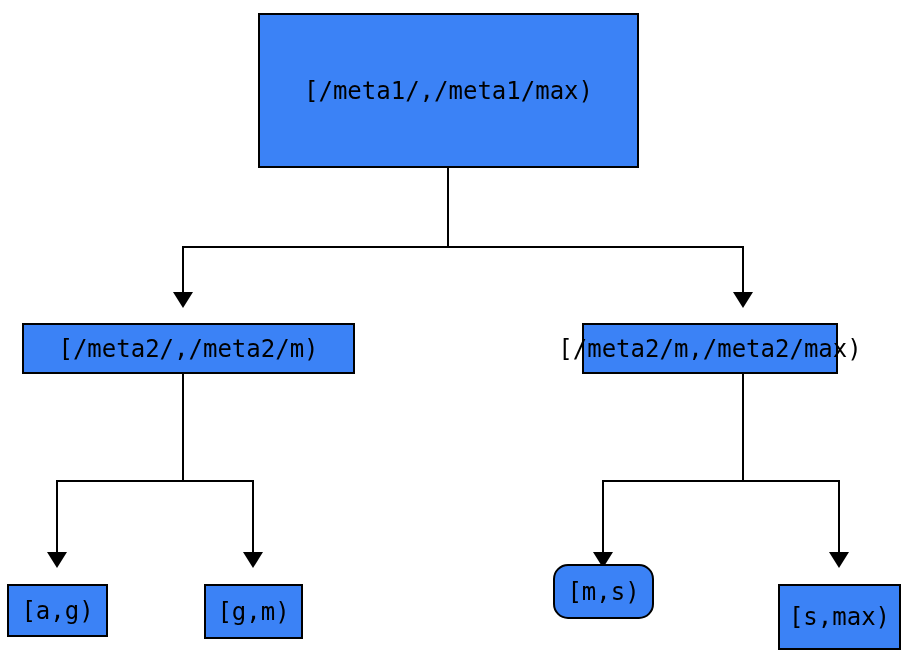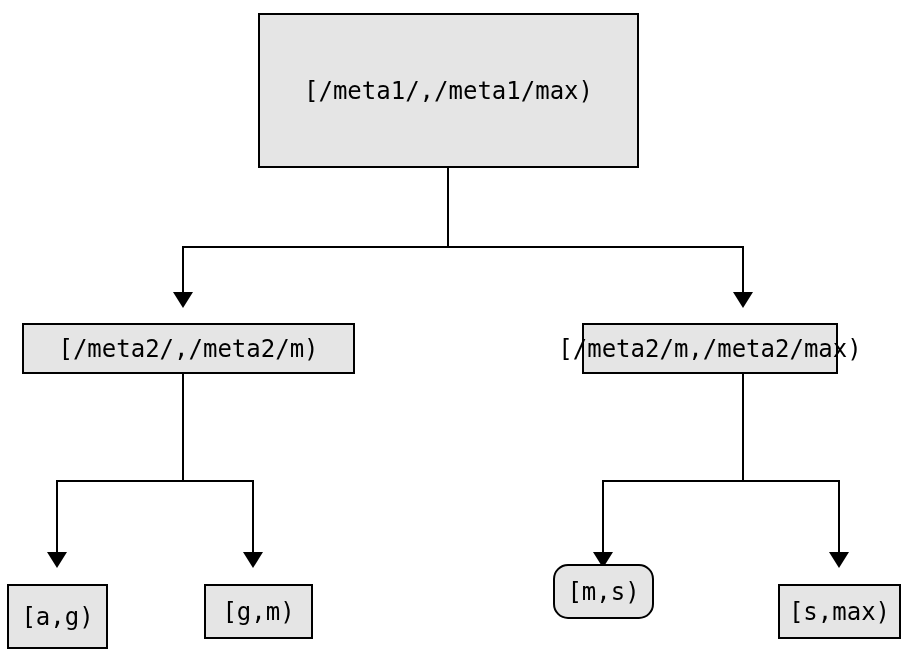--- a/index.html
+++ b/index.html
@@ -12,21 +12,21 @@
     width: 912px;
     height: 652px;
     background: #ffffff;
     overflow: hidden;
     font-family: "DejaVu Sans Mono", monospace;
   }
   .node {
     position: absolute;
     box-sizing: border-box;
     border: 2px solid #000000;
-    background: #e5e5e5;
+    background: #3b82f6;
     display: flex;
     align-items: center;
     justify-content: center;
   }
   .node .label {
     font-family: "DejaVu Sans Mono", monospace;
     font-size: 24px;
     color: #000000;
     white-space: nowrap;
   }
@@ -42,24 +42,24 @@
     height: 0;
     border-left: 10px solid transparent;
     border-right: 10px solid transparent;
     border-top: 16px solid #000000;
   }
 
   
   #node-root   { left: 258px; top: 13px;  width: 381px; height: 155px; }
   #node-left   { left: 22px;  top: 323px; width: 333px; height: 51px; }
   #node-right  { left: 582px; top: 323px; width: 256px; height: 51px; }
-  #leaf-ag     { left: 7px;   top: 584px; width: 101px; height: 65px; }
-  #leaf-gm     { left: 204px; top: 584px; width: 109px;  height: 55px; }
+  #leaf-ag     { left: 7px;   top: 584px; width: 101px; height: 53px; }
+  #leaf-gm     { left: 204px; top: 584px; width: 99px;  height: 55px; }
   #leaf-ms     { left: 553px; top: 564px; width: 101px; height: 55px; border-radius: 15px; }
-  #leaf-smax   { left: 778px; top: 584px; width: 123px; height: 55px; }
+  #leaf-smax   { left: 778px; top: 584px; width: 123px; height: 66px; }
 
   
   #root-stem        { left: 447px; top: 168px; height: 80px; }
   #branch-l1        { left: 182px; top: 246px; width: 562px; }
   #drop-l1-left     { left: 182px; top: 248px; height: 44px; }
   #drop-l1-right    { left: 742px; top: 248px; height: 44px; }
   #arrow-l1-left    { left: 173px; top: 292px; }
   #arrow-l1-right   { left: 733px; top: 292px; }
 
   

